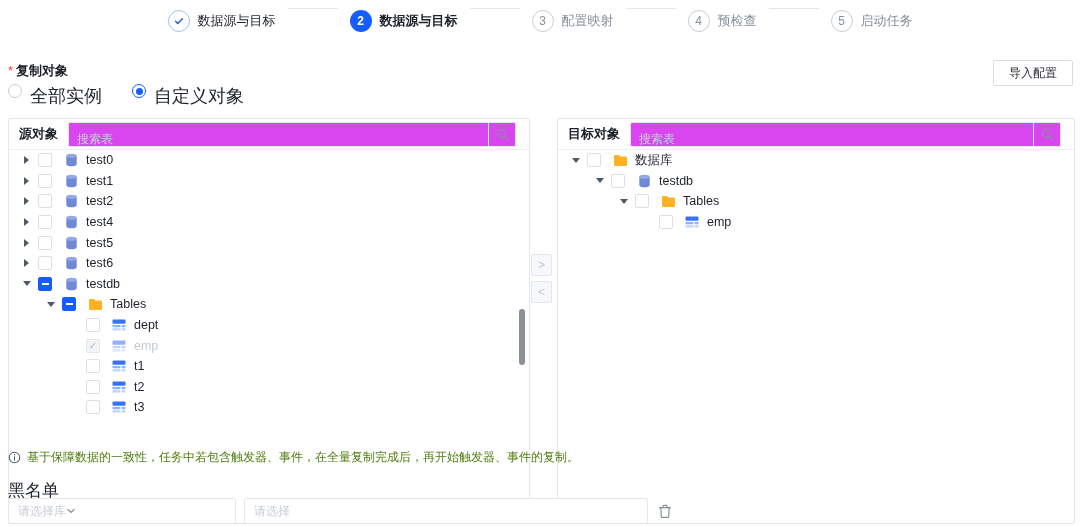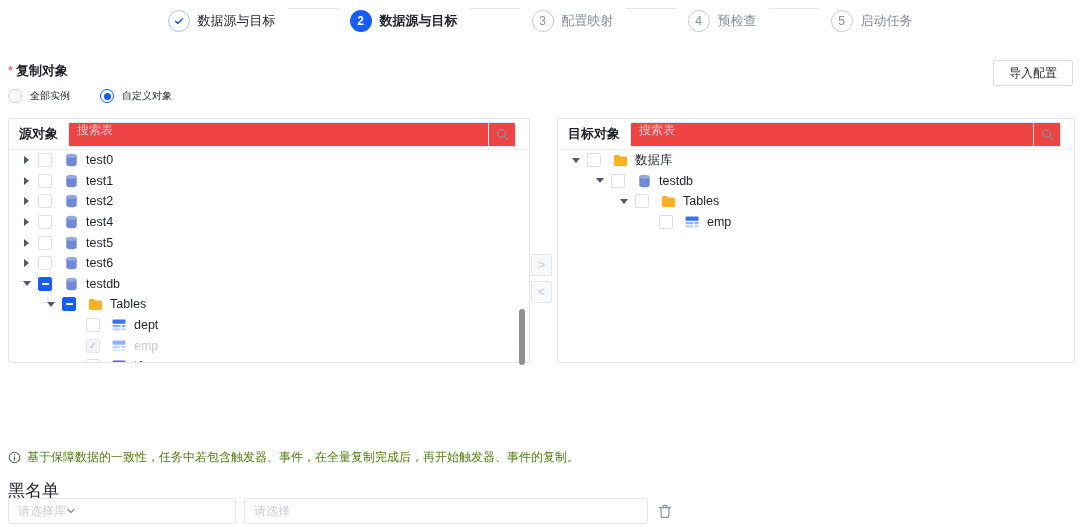--- a/index.html
+++ b/index.html
@@ -22,37 +22,37 @@
   .connector { width:50px; height:1px; background:#e5e6eb; margin:0 12px; }
 
   
   .import-btn { position:absolute; top:60px; right:7px; height:26px; padding:0 15px;
     background:#fff; border:1px solid #d9dce3; border-radius:2px; font-size:12px;
     color:#1d2129; cursor:pointer; font-family:inherit;margin-left:43px; }
   .section-label { position:absolute; top:62px; left:8px; font-size:13px; font-weight:700; }
   .section-label .req { color:#f53f3f; margin-right:3px; font-weight:400; }
   .radio-row { position:absolute; top:86px; left:8px; height:20px;
     display:flex; align-items:center; gap:30px; }
-  .radio { display:flex; align-items:flex-start; gap:8px; font-size:10px; cursor:pointer; }
+  .radio { display:flex; align-items:flex-start; gap:8px; font-size:18px; cursor:pointer; }
   .rdot { width:14px; height:14px; border-radius:50%; border:1px solid #c9cdd4;
     background:#fff; position:relative; flex:none; }
   .radio.checked .rdot { border:1.5px solid #165dff; }
   .radio.checked .rdot::after { content:""; position:absolute; inset:2.5px;
     border-radius:50%; background:#165dff; }
 
   
-  .panel { position:absolute; top:118px; height:245px; background:#fff;
+  .panel { position:absolute; top:118px; height:406px; background:#fff;
     border:1px solid #e5e6eb; border-radius:2px; }
   .panel.left  { left:8px;  width:522px; }
   .panel.right { left:557px; width:518px; }
   .panel-header { height:31px; display:flex; align-items:center;
     padding-left:10px; border-bottom:1px solid #edeff2; }
   .panel-title { font-size:13px; font-weight:700; margin-right:10px; white-space:nowrap; }
-  .searchbox { flex:1; display:flex; align-items:flex-start; height:25px;
-    border:1px solid #e5e6eb; border-radius:2px; margin-right:13px; background:#ef4444; }
+  .searchbox { flex:1; display:flex; align-items:flex-end; height:25px;
+    border:1px solid #e5e6eb; border-radius:2px; margin-right:13px; background:#d946ef; }
   .searchbox input { flex:1; min-width:0; border:none; outline:none; background:transparent;
     font-size:12px; padding:0 8px; color:#1d2129; font-family:inherit; }
   .searchbox input::placeholder { color:#c9cdd4; }
   .search-suffix { width:27px; height:100%; flex:none; display:flex; align-items:center;
     justify-content:center; border-left:1px solid #edeff2; cursor:pointer; }
 
   .tree { position:absolute; top:31px; left:0; right:0; bottom:0; overflow:hidden; }
   .tree-row { height:20.6px; display:flex; align-items:center; font-size:12.5px; cursor:pointer; }
   .arrow { width:15px; flex:none; display:inline-flex; justify-content:center; }
   .arrow.collapsed i { width:0; height:0; border-left:5px solid #4e5969;

